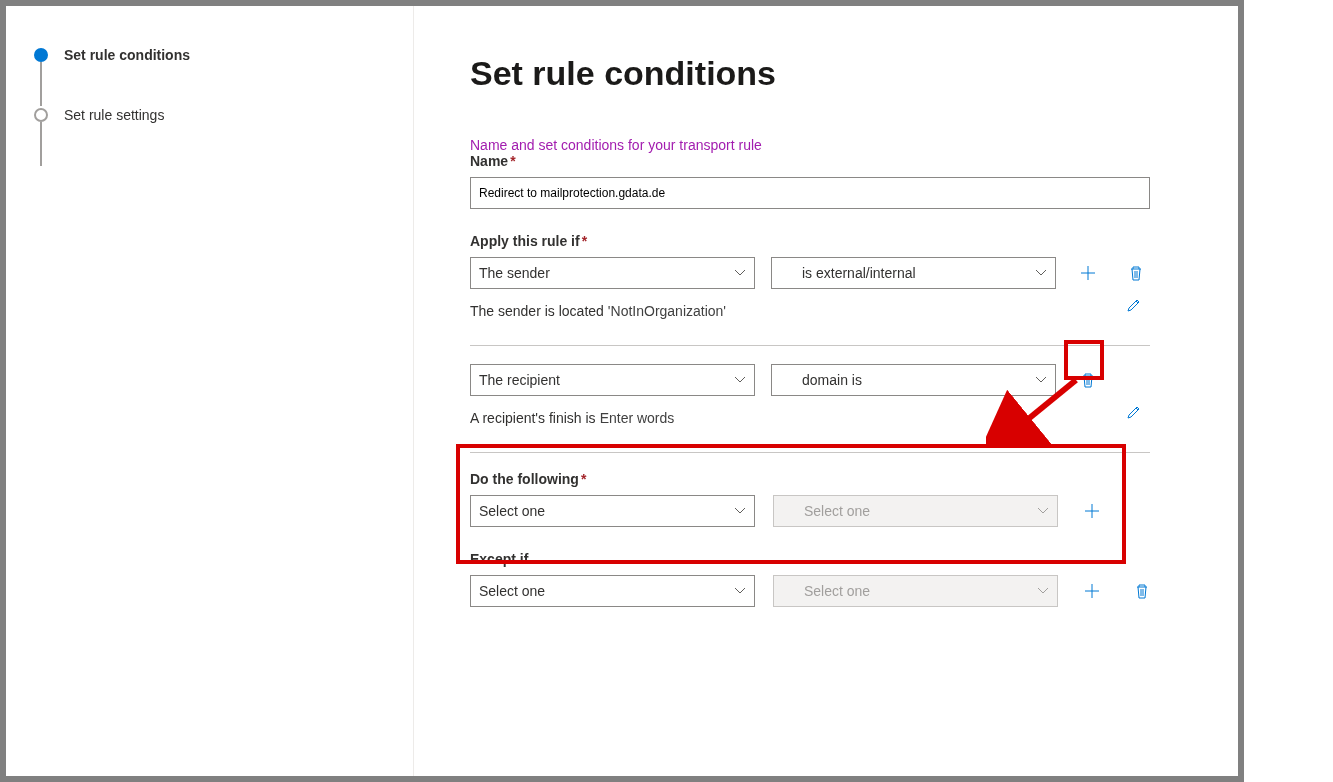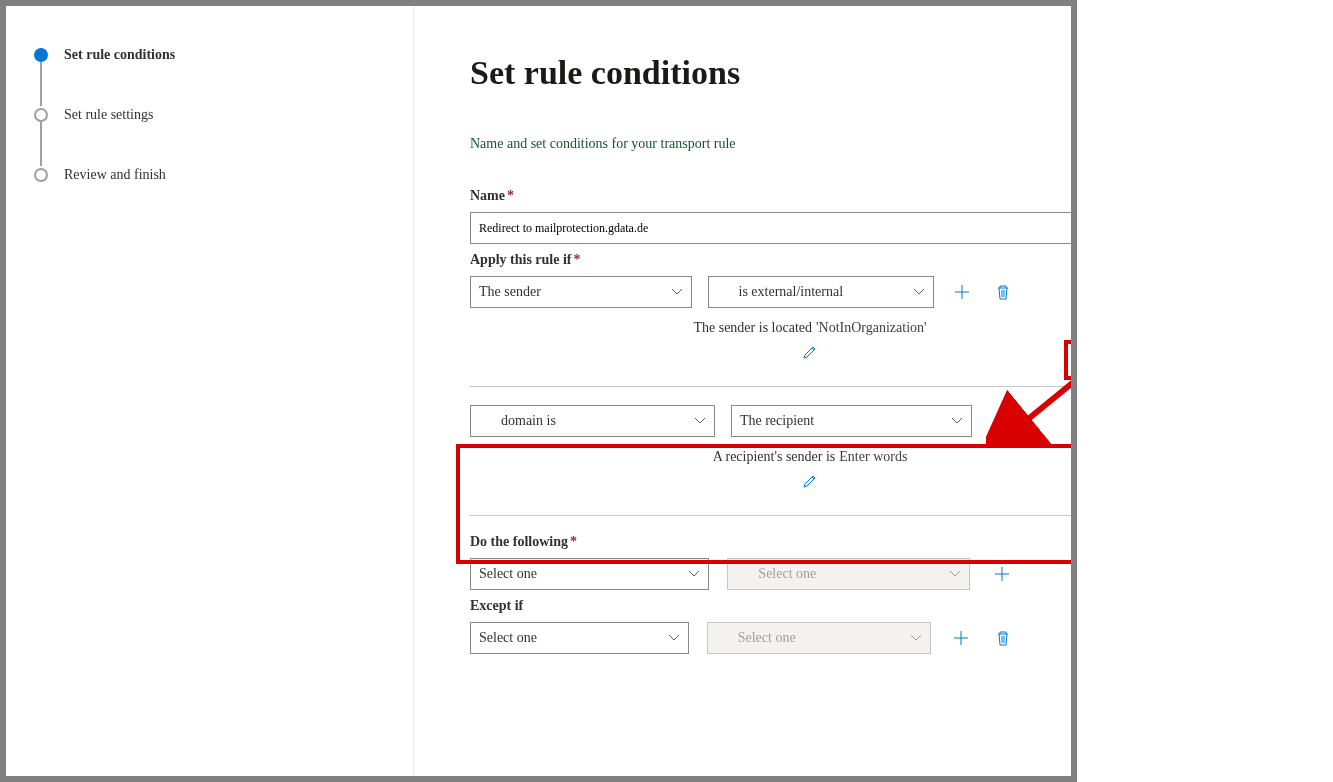--- a/index.html
+++ b/index.html
@@ -5,27 +5,26 @@
   * { box-sizing: border-box; }
   body {
     margin: 0;
     padding: 0;
     font-family: "Segoe UI", -apple-system, sans-serif;
     font-size: 14px;
     color: #323130;
     background: #fff;
   }
   .outer {
-    width: 1077px;
+    width: 1244px;
     height: 782px;
     border: 6px solid #808080;
     background: #fff;
     position: relative;
     overflow: hidden;
-    font-family: Liberation Serif, serif;
   }
   .panel {
     position: absolute;
     inset: 0;
     display: flex;
   }
   .sidebar {
     width: 408px;
     padding: 40px 28px;
     border-right: 1px solid #edebe9;
@@ -74,36 +73,36 @@
     flex: 1;
     padding: 48px 56px 30px 56px;
     overflow: auto;
   }
   h1 {
     font-size: 34px;
     font-weight: 700;
     margin: 0 0 44px 0;
     color: #1b1a19;
   }
-  .intro { margin-bottom: 36px; color: #14532d; }
+  .intro { color: #a21caf; }
   .field-label {
     font-weight: 600;
     margin-bottom: 8px;
     display: block;
   }
   .req { color: #a4262c; margin-left: 2px; }
   .text-input {
     width: 680px;
     height: 32px;
     border: 1px solid #8a8886;
     padding: 0 8px;
     font-size: 12px;
     font-family: inherit;
   }
-  .section { margin-bottom: 8px; }
+  .section { margin-bottom: 24px; }
   .condition-row {
     display: flex;
     gap: 16px;
     align-items: center;
   }
   .action-row {
     display: flex;
     gap: 18px;
     align-items: center;
   }
@@ -153,21 +152,20 @@
     align-items:center;
     justify-content:center;
     color: #0078d4;
     cursor: pointer;
   }
   .summary-wrap {
     display: flex;
     align-items: center;
     width: 680px;
     justify-content: space-between;
-    flex-direction: column;
   }
   .divider {
     width: 680px;
     height: 1px;
     background: #c8c6c4;
     margin: 18px 0;
   }
 
   
   .hl-red {
@@ -193,24 +191,20 @@
         <li class="step active">
           <span class="step-dot"></span>
           <span class="step-line"></span>
           <span class="step-label">Set rule conditions</span>
         </li>
         <li class="step">
           <span class="step-dot"></span>
           <span class="step-line"></span>
           <span class="step-label">Set rule settings</span>
         </li>
-        <li class="step">
-          <span class="step-dot"></span>
-          <span class="step-label">Review and finish</span>
-        </li>
       </ul>
     </div>
 
     <div class="main">
       <h1>Set rule conditions</h1>
       <div class="intro">Name and set conditions for your transport rule</div>
 
       <div class="section">
         <label class="field-label">
           <span>Name</span><span class="req">*</span>
@@ -260,45 +254,45 @@
                 <path d="M2 14 L3 11 L11 3 L13 5 L5 13 Z M10 4 L12 6" stroke="currentColor" stroke-width="1" fill="none"></path>
               </svg>
           </div>
         </div>
       </div>
 
       <div class="divider"></div>
 
       <div class="section">
         <div class="condition-row">
+          <div class="dropdown dd1">
+            <span>The recipient</span>
+            <span class="chev">
+                <svg width="12" height="12" viewBox="0 0 12 12">
+                  <path d="M1 3 L6 8 L11 3" fill="none" stroke="currentColor" stroke-width="1"></path>
+                </svg>
+              </span>
+          </div>
           <div class="dropdown dd2">
             <span>domain is</span>
             <span class="chev">
                 <svg width="12" height="12" viewBox="0 0 12 12">
                   <path d="M1 3 L6 8 L11 3" fill="none" stroke="currentColor" stroke-width="1"></path>
                 </svg>
               </span>
           </div>
-          <div class="dropdown dd1">
-            <span>The recipient</span>
-            <span class="chev">
-                <svg width="12" height="12" viewBox="0 0 12 12">
-                  <path d="M1 3 L6 8 L11 3" fill="none" stroke="currentColor" stroke-width="1"></path>
-                </svg>
-              </span>
-          </div>
           <div class="icon-btn">
             <svg width="16" height="16" viewBox="0 0 16 16">
                 <path d="M3 4 H13 M5 4 V2 H11 V4 M4 4 L5 15 H11 L12 4 M7 6 V13 M9 6 V13" stroke="currentColor" stroke-width="1" fill="none"></path>
               </svg>
           </div>
         </div>
         <div class="summary-wrap">
           <div class="summary-line">
-            <span>A recipient's sender is </span>
+            <span>A recipient's finish is </span>
             <span class="link">Enter words</span>
           </div>
           <div class="pencil">
             <svg width="16" height="16" viewBox="0 0 16 16">
                 <path d="M2 14 L3 11 L11 3 L13 5 L5 13 Z M10 4 L12 6" stroke="currentColor" stroke-width="1" fill="none"></path>
               </svg>
           </div>
         </div>
       </div>
 

